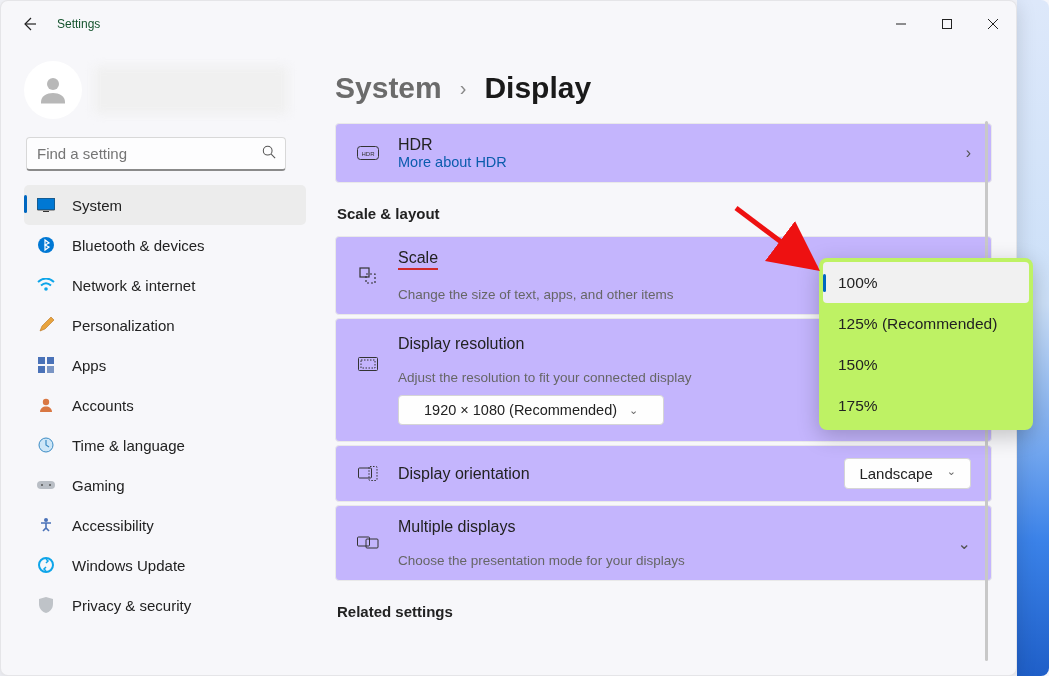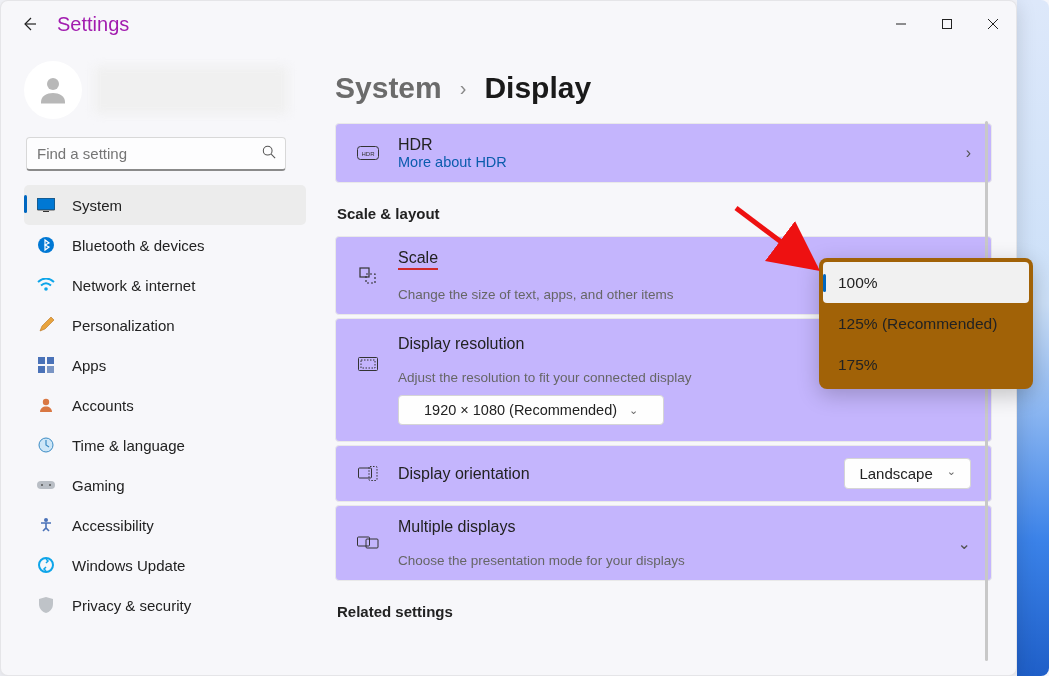--- a/index.html
+++ b/index.html
@@ -1,20 +1,20 @@
 <!DOCTYPE html>
 <html><head>
   <meta charset="utf-8">
   <style>
     * { box-sizing: border-box; margin: 0; padding: 0; }
     body { font-family: "Segoe UI", sans-serif; background: #f5f6fb; width: 1049px; height: 676px; overflow: hidden; position: relative; }
     .window { position: absolute; left: 0; top: 0; width: 1017px; height: 676px; background: #f7f7fa; border-radius: 8px; box-shadow: 0 4px 20px rgba(0,0,0,0.15); display: flex; flex-direction: column; border: 1px solid rgba(0,0,0,0.07); }
     .titlebar { height: 46px; display: flex; align-items: center; padding-left: 14px; }
     .back-icon { width: 28px; height: 28px; display: inline-flex; align-items: center; justify-content: center; font-size: 16px; color: #222; }
-    .title { font-size: 20px; color: #a21caf; margin-left: 14px; }
+    .title { font-size: 12px; color: #14532d; margin-left: 14px; }
     .winbtns { margin-left: auto; display: flex; }
     .winbtn { width: 46px; height: 34px; display: flex; align-items: center; justify-content: center; }
     .winbtn svg { stroke: #222; }
     .body { display: flex; flex: 1; overflow: hidden; }
 
     .sidebar { width: 310px; display: flex; flex-direction: column; padding: 14px 5px 16px 5px; }
     .profile { display: flex; align-items: center; padding: 0 18px 12px 18px; gap: 12px; }
     .avatar { width: 58px; height: 58px; border-radius: 50%; background: #fff; display: flex; align-items: center; justify-content: center; }
     .avatar svg { fill: #b8b8b8; }
     .profile-info { flex: 1; height: 48px; background: #f0f0f0; border-radius: 3px; filter: blur(5px); }
@@ -41,21 +41,21 @@
     .card .csub { font-size: 13.5px; color: #666; margin-top: 17px; }
     .card .link { color: #0b5cad; font-size: 14.5px; font-weight: 500; }
     .card .arrow { color: #555; }
     .underline { border-bottom: 2px solid #cf2a2a; display: inline-block; padding-bottom: 1px; }
 
     .section-title { font-size: 15px; font-weight: 600; color: #222; margin: 22px 0 14px 2px; }
 
     .resbtn { border: 1px solid #d5d5d5; background: #fefefe; border-radius: 4px; padding: 6px 25px; font-size: 14.5px; color: #222; display: inline-flex; align-items: center; gap: 12px; margin-top: 10px; }
     .orientbtn { border: 1px solid #d5d5d5; background: #fefefe; border-radius: 4px; padding: 6px 14px; font-size: 15px; color: #222; display: inline-flex; align-items: flex-start; gap: 14px; }
 
-    .dropdown { position: absolute; left: 819px; top: 258px; width: 214px; background: #a16207; border-radius: 8px; box-shadow: 0 6px 22px rgba(0,0,0,0.22); padding: 4px; z-index: 10; }
+    .dropdown { position: absolute; left: 819px; top: 258px; width: 214px; background: #bef264; border-radius: 8px; box-shadow: 0 6px 22px rgba(0,0,0,0.22); padding: 4px; z-index: 10; }
     .dditem { height: 41px; display: flex; align-items: center; padding-left: 15px; border-radius: 4px; font-size: 15.5px; color: #222; position: relative; }
     .dditem.selected { background: #f1f1f1; }
     .dditem.selected::before { content: ""; position: absolute; left: 0; top: 12px; width: 3px; height: 18px; background: #0067c0; border-radius: 2px; }
 
     .annot-arrow { position: absolute; left: 724px; top: 196px; z-index: 20; pointer-events: none; }
 
     .bg-strip { position: absolute; right: 0; top: 0; width: 32px; height: 676px; background: linear-gradient(180deg,#dde8fa 0%, #cce0f8 45%, #3b82e8 80%, #1f5fc8 100%); border-radius: 0 8px 8px 0; z-index: -1; }
     .scrollbar-v { position: absolute; right: 28px; top: 120px; width: 3px; height: 540px; background: #c8c8c8; border-radius: 2px; }
   </style>
 </head>
@@ -307,20 +307,21 @@
       <div class="section-title">Related settings</div>
     </div>
   </div>
 
   <div class="scrollbar-v"></div>
 </div>
 
 <div class="dropdown">
   <div class="dditem selected">100%</div>
   <div class="dditem">125% (Recommended)</div>
+  <div class="dditem">150%</div>
   <div class="dditem">175%</div>
 </div>
 
 <svg class="annot-arrow" width="110" height="90">
   <defs>
       <marker id="ah" markerWidth="12" markerHeight="12" refX="9" refY="5" orient="auto">
         <path d="M0 0 L10 5 L0 10 z" fill="#e11"></path>
       </marker>
     </defs>
   <line x1="12" y1="12" x2="92" y2="72" stroke="#e11" stroke-width="5" marker-end="url(#ah)"></line>

